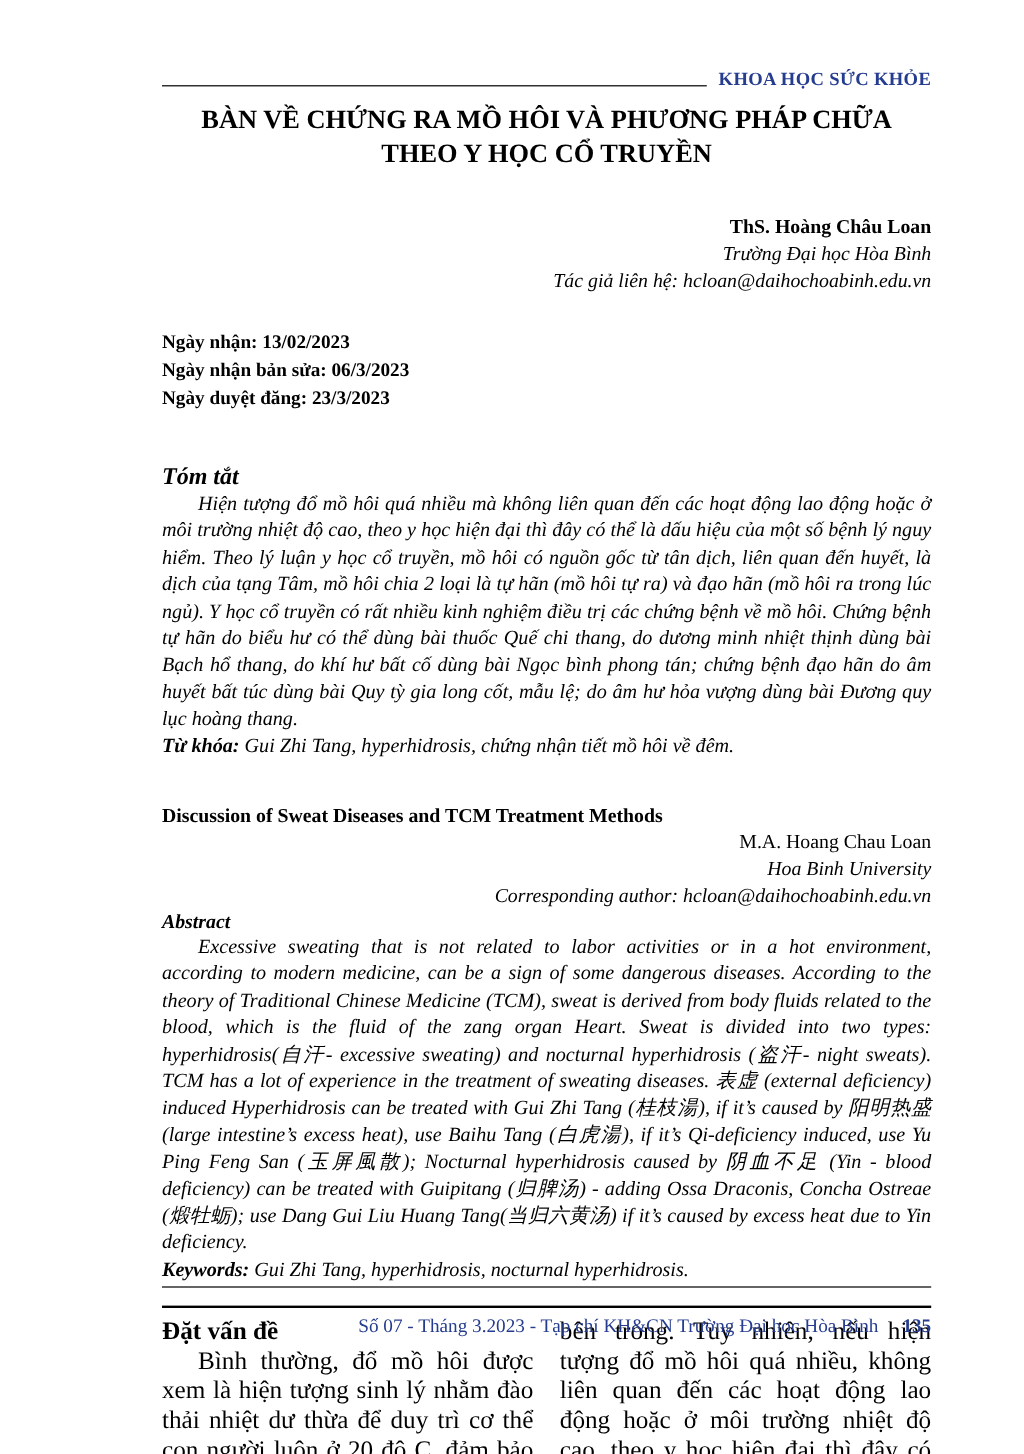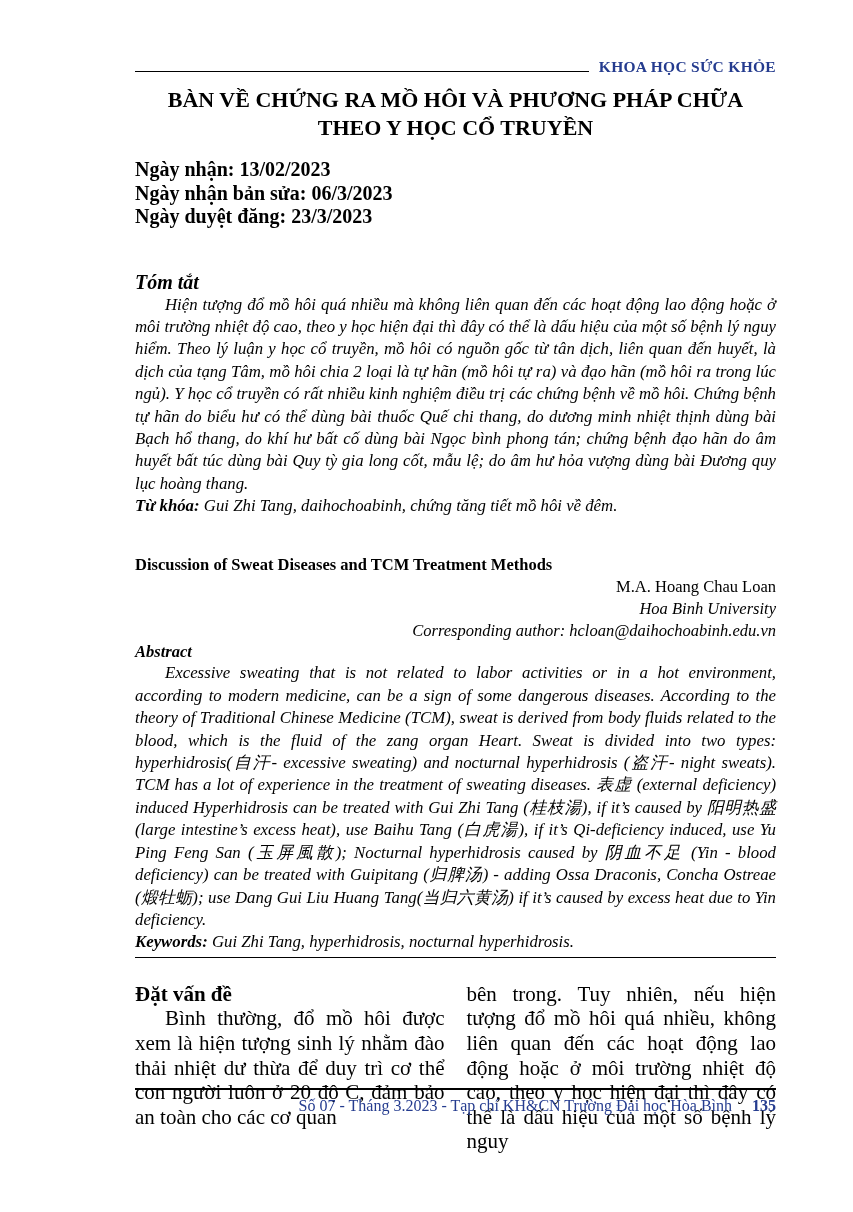--- a/index.html
+++ b/index.html
@@ -27,21 +27,21 @@
     margin-top:10px; text-align:center;
     font-weight:bold; font-size:22px; line-height:28px;
   }
 
   
   .author-block { margin-top:36px; text-align:right; font-size:16.5px; line-height:22.5px; }
   .author-name { font-weight:bold; }
   .author-aff, .author-contact { font-style:italic; }
 
   
-  .dates { margin-top:16px; font-weight:bold; font-size:20px; line-height:23.5px; }
+  .dates { margin-top:28px; font-weight:bold; font-size:16px; line-height:23.5px; }
 
   
   .abs-heading { margin-top:42px; font-weight:bold; font-style:italic; font-size:20px; }
   .abs-body {
     font-style:italic; text-align:justify; text-indent:30px;
     font-size:16.8px; line-height:22.4px;
   }
   .kw-line { font-style:italic; font-size:16.8px; line-height:22.4px; }
   .kw-label { font-weight:bold; }
 
@@ -75,31 +75,36 @@
 <div class="page">
   <div class="content">
 
     <div class="journal-header">
       <div class="header-rule"></div>
       <div class="section-label">KHOA HỌC SỨC KHỎE</div>
     </div>
 
     <div class="article-title">BÀN VỀ CHỨNG RA MỒ HÔI VÀ PHƯƠNG PHÁP CHỮA THEO Y HỌC CỔ TRUYỀN</div>
 
+    <div class="author-block">
+      <div class="author-name">ThS. Hoàng Châu Loan</div>
+      <div class="author-aff">Trường Đại học Hòa Bình</div>
+      <div class="author-contact">Tác giả liên hệ: hcloan@daihochoabinh.edu.vn</div>
+    </div>
 
     <div class="dates">
       <div>Ngày nhận: 13/02/2023</div>
       <div>Ngày nhận bản sửa: 06/3/2023</div>
       <div>Ngày duyệt đăng: 23/3/2023</div>
     </div>
 
     <div class="abs-heading">Tóm tắt</div>
     <div class="abs-body">Hiện tượng đổ mồ hôi quá nhiều mà không liên quan đến các hoạt động lao động hoặc ở môi trường nhiệt độ cao, theo y học hiện đại thì đây có thể là dấu hiệu của một số bệnh lý nguy hiểm. Theo lý luận y học cổ truyền, mồ hôi có nguồn gốc từ tân dịch, liên quan đến huyết, là dịch của tạng Tâm, mồ hôi chia 2 loại là tự hãn (mồ hôi tự ra) và đạo hãn (mồ hôi ra trong lúc ngủ). Y học cổ truyền có rất nhiều kinh nghiệm điều trị các chứng bệnh về mồ hôi. Chứng bệnh tự hãn do biểu hư có thể dùng bài thuốc Quế chi thang, do dương minh nhiệt thịnh dùng bài Bạch hổ thang, do khí hư bất cố dùng bài Ngọc bình phong tán; chứng bệnh đạo hãn do âm huyết bất túc dùng bài Quy tỳ gia long cốt, mẫu lệ; do âm hư hỏa vượng dùng bài Đương quy lục hoàng thang.</div>
     <div class="kw-line">
-      <span class="kw-label">Từ khóa:</span><span> Gui Zhi Tang, daihochoabinh, chứng tăng tiết mồ hôi về đêm.</span>
+      <span class="kw-label">Từ khóa:</span><span> Gui Zhi Tang, hyperhidrosis, chứng nhận tiết mồ hôi về đêm.</span>
     </div>
 
     <div class="en-block">
       <div class="en-title">Discussion of Sweat Diseases and TCM Treatment Methods</div>
       <div class="en-author-block">
         <div class="en-author-name">M.A. Hoang Chau Loan</div>
         <div class="en-aff">Hoa Binh University</div>
         <div class="en-contact">Corresponding author: hcloan@daihochoabinh.edu.vn</div>
       </div>
       <div class="en-abs-heading">Abstract</div>

